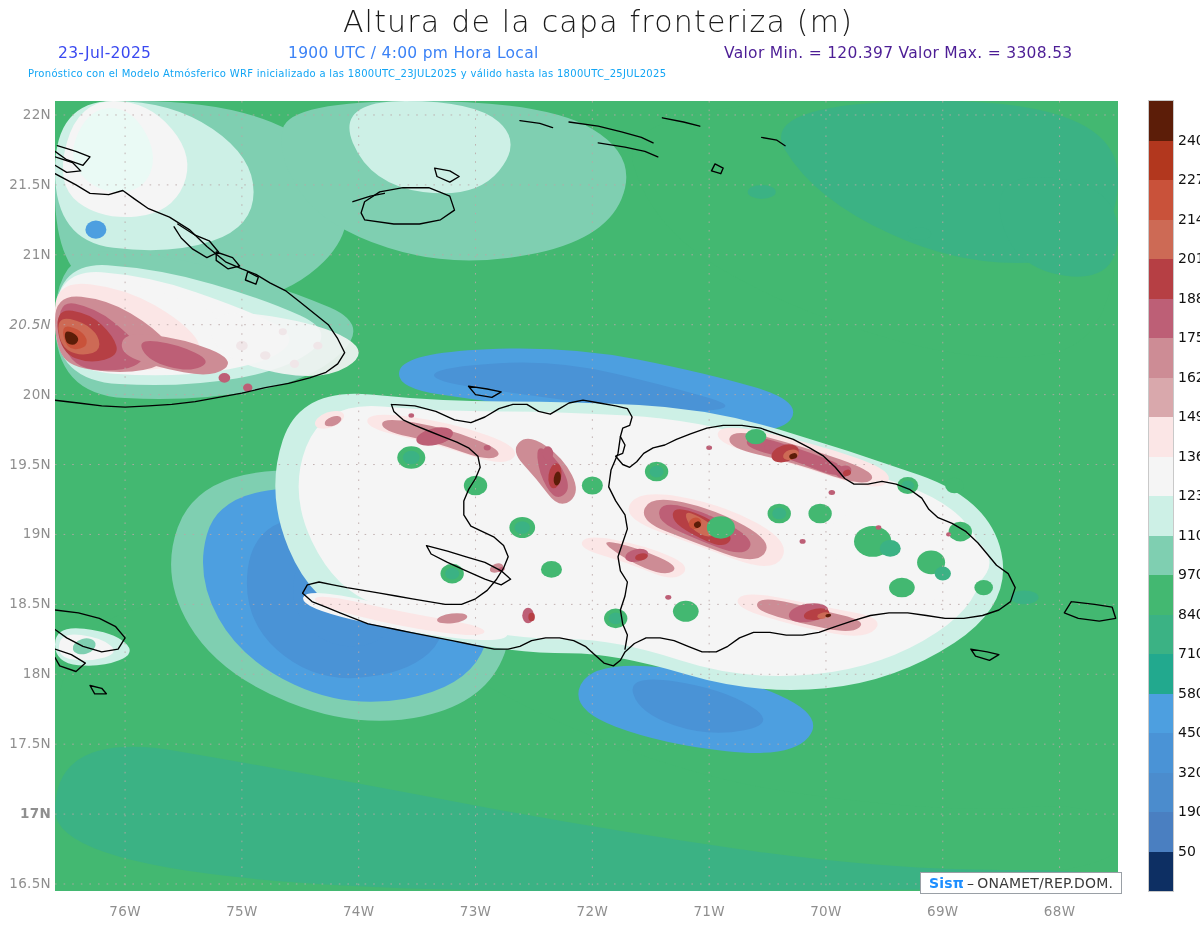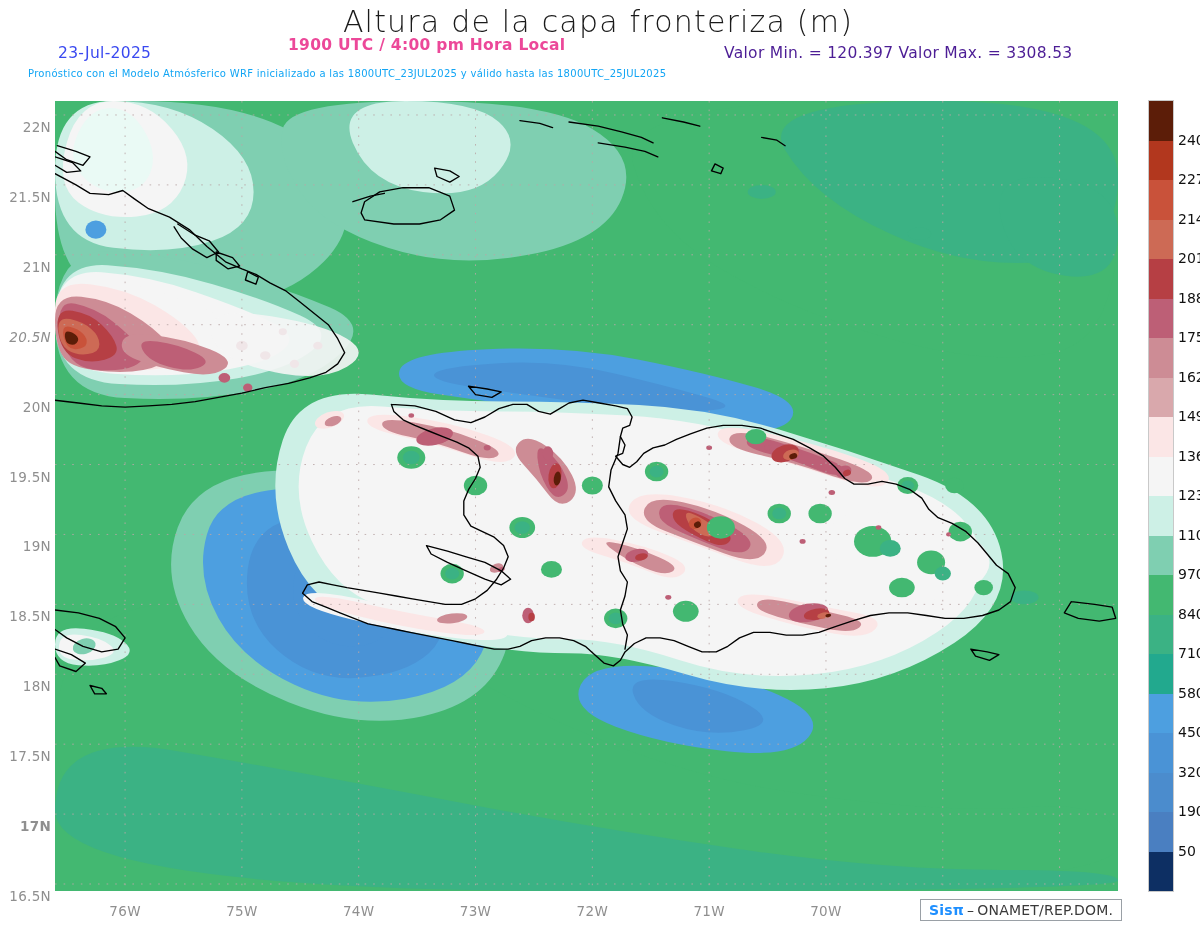--- a/index.html
+++ b/index.html
@@ -8,54 +8,53 @@
 
   
   #title{
     position:absolute;left:0;top:4px;width:1196px;text-align:center;
     font-size:30px;font-weight:300;color:#1a1a1a;letter-spacing:1.2px;
     font-family:"DejaVu Sans","Liberation Sans",sans-serif;
   }
   .subline{position:absolute;font-size:15.5px;letter-spacing:.3px;white-space:nowrap;
            font-family:"DejaVu Sans","Liberation Sans",sans-serif;}
   #sub-date   {left:58px; top:44px; color:#3a49f0;}
-  #sub-time   {left:288px;top:36px; color:#ec4899;font-weight:bold;}
+  #sub-time   {left:288px;top:44px; color:#3b82f6;}
   #sub-minmax {left:724px;top:44px; color:#4c1d95;}
   #sub-model  {left:28px; top:68px; color:#12a5f4;font-size:10px;text-align:center;}
 
   
   #plot{
     position:absolute;left:55px;top:101px;width:1063px;height:790px;
     overflow:hidden;background:#46b98c;
   }
   #plot svg{display:block;}
   .ytick{position:absolute;left:0;width:55px;text-align:right;
          font-size:13.5px;color:#8f8f8f;letter-spacing:.3px;
-         font-family:"DejaVu Sans","Liberation Sans",sans-serif;margin-top:13px;}
+         font-family:"DejaVu Sans","Liberation Sans",sans-serif;}
   .ytick span{display:inline-block;padding-right:4px;}
   .xtick{position:absolute;font-size:13.5px;color:#8f8f8f;letter-spacing:.3px;
          transform:translateX(-50%);
          font-family:"DejaVu Sans","Liberation Sans",sans-serif;}
 
   
   #cbar{position:absolute;left:1148px;top:100px;width:26px;height:792px;
         border:1px solid #c9c9c9;box-sizing:border-box;background:#fff;}
   #cbar .seg{width:100%;}
   .cblab{position:absolute;left:1178px;font-size:14px;color:#111;
          transform:translateY(-50%);white-space:nowrap;
          font-family:"DejaVu Sans","Liberation Sans",sans-serif;}
 
   
   #watermark{
     position:absolute;left:920px;top:872px;height:22px;
     background:#ffffff;border:1px solid #9aa0a6;
     display:flex;align-items:center;padding:0 8px;box-sizing:border-box;
     font-size:14px;color:#3a3a3a;letter-spacing:.2px;white-space:nowrap;
     font-family:"DejaVu Sans","Liberation Sans",sans-serif;
-    margin-top:27px;
   }
   #watermark .sispi{color:#1e8fff;font-weight:600;}
   #watermark .sep{margin:0 3px;color:#3a3a3a;}
 </style>
 </head>
 <body>
 
 <div id="title">Altura de la capa fronteriza (m)</div>
 <div class="subline" id="sub-date">23-Jul-2025</div>
 <div class="subline" id="sub-time">1900 UTC / 4:00 pm Hora Local</div>

